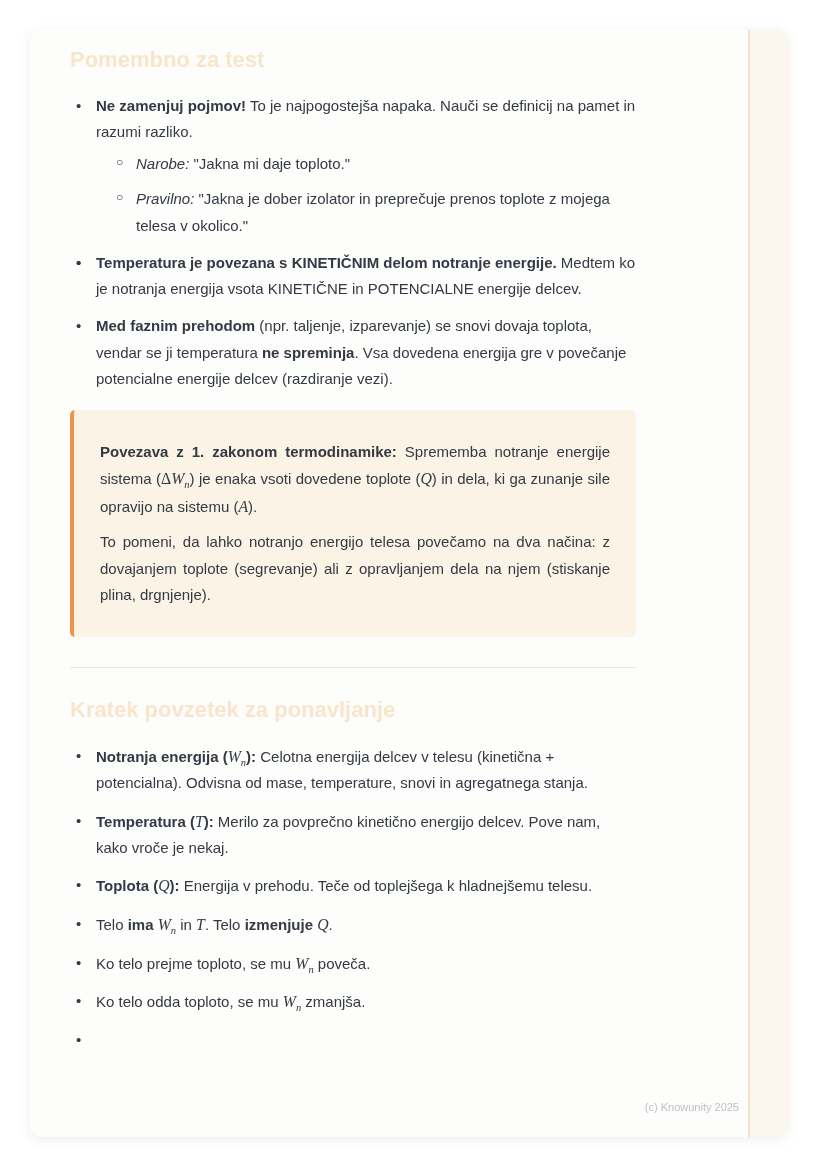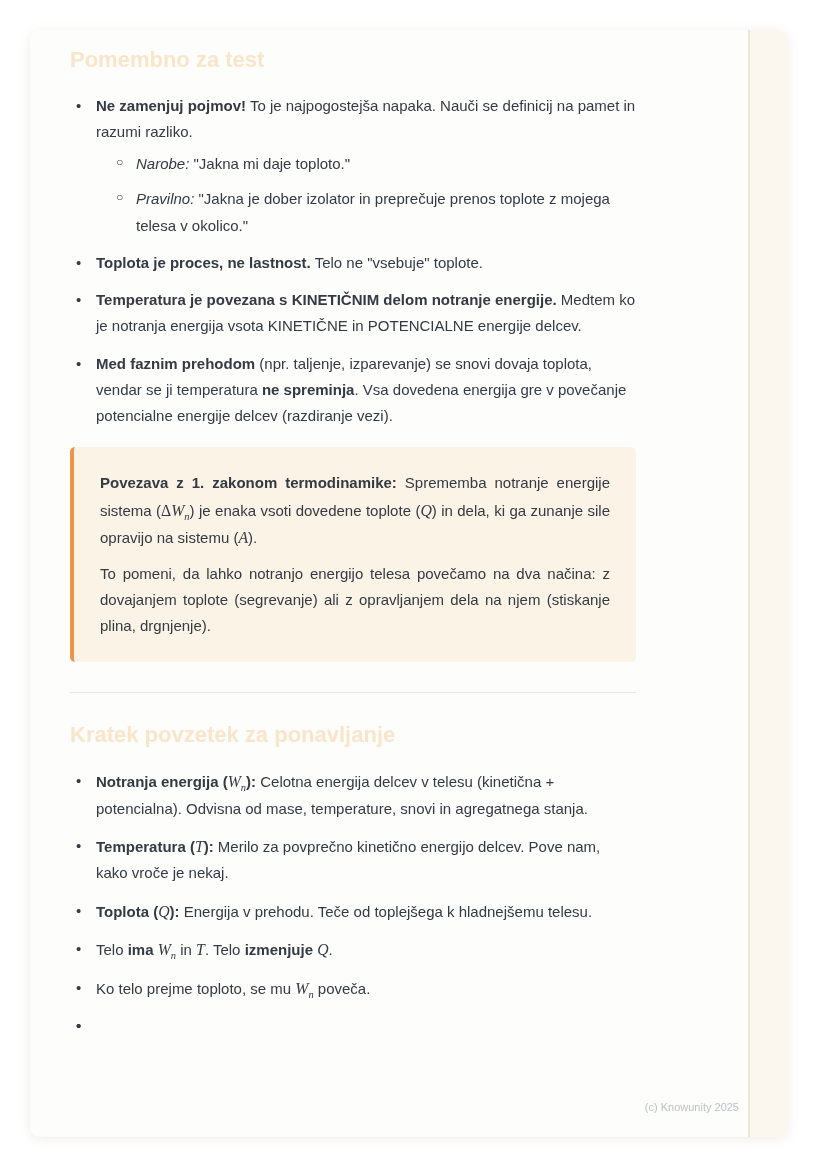--- a/index.html
+++ b/index.html
@@ -73,21 +73,21 @@
     position: relative;
     padding-left: 26px;
     margin-bottom: 9px;
   }
   ul.sub-bullets .marker { font-size: 12px; top: 1px; }
   .callout {
     margin: 18px 0 0 0;
     background: var(--callout-bg, #fbf3e5);
     border-left: 4px solid var(--callout-border, #ef9447);
     border-radius: 5px;
-    padding: 23px 26px;
+    padding: 29px 26px;
     text-align: justify;
   }
   .callout p { margin: 0; }
   .callout p + p { margin-top: 9px; }
   .callout .formula {
     text-align: center;
     margin: 26px 0;
     font-size: 16.5px;
   }
   .divider {
@@ -128,34 +128,34 @@
 
 <div class="page-card">
   <div class="edge-strip"></div>
   <div class="content" id="doc-sections">
       <h2 class="fade-heading">Pomembno za test</h2>
       <ul class="bullets">
         <li><span class="marker">•</span><span><span class="seg-b">Ne zamenjuj pojmov!</span><span class="seg-n"> To je najpogostejša napaka. Nauči se definicij na pamet in razumi razliko.</span></span><ul class="sub-bullets">
             <li><span class="marker">○</span><span><span class="seg-i">Narobe:</span><span class="seg-n"> "Jakna mi daje toploto."</span></span></li>
             <li><span class="marker">○</span><span><span class="seg-i">Pravilno:</span><span class="seg-n"> "Jakna je dober izolator in preprečuje prenos toplote z mojega telesa v okolico."</span></span></li>
           </ul></li>
-        <li><span class="marker">•</span><span><span class="seg-b">Toplota je proces, ne lastnost.</span><span class="seg-n"> Telo ne "vsebuje" toplote.</span></span></li>
+        <li><span class="marker">•</span></li>
         <li><span class="marker">•</span><span><span class="seg-b">Temperatura je povezana s KINETIČNIM delom notranje energije.</span><span class="seg-n"> Medtem ko je notranja energija vsota KINETIČNE in POTENCIALNE energije delcev.</span></span></li>
         <li><span class="marker">•</span><span><span class="seg-b">Med faznim prehodom</span><span class="seg-n"> (npr. taljenje, izparevanje) se snovi dovaja toplota, vendar se ji temperatura </span><span class="seg-b">ne spreminja</span><span class="seg-n">. Vsa dovedena energija gre v povečanje potencialne energije delcev (razdiranje vezi).</span></span></li>
       </ul>
       <div class="callout">
         <p><span class="seg-b">Povezava z 1. zakonom termodinamike:</span><span class="seg-n"> Sprememba notranje energije sistema (</span><span class="seg-mr">Δ</span><span class="seg-m">W</span><sub class="seg-ms">n</sub><span class="seg-n">) je enaka vsoti dovedene toplote (</span><span class="seg-m">Q</span><span class="seg-n">) in dela, ki ga zunanje sile opravijo na sistemu (</span><span class="seg-m">A</span><span class="seg-n">).</span></p>
         <p><span class="seg-n">To pomeni, da lahko notranjo energijo telesa povečamo na dva načina: z dovajanjem toplote (segrevanje) ali z opravljanjem dela na njem (stiskanje plina, drgnjenje).</span></p>
       </div>
       <div class="divider"></div>
       <h2 class="fade-heading">Kratek povzetek za ponavljanje</h2>
       <ul class="bullets">
         <li><span class="marker">•</span><span><span class="seg-b">Notranja energija (</span><span class="seg-m">W</span><sub class="seg-ms">n</sub><span class="seg-b">):</span><span class="seg-n"> Celotna energija delcev v telesu (kinetična + potencialna). Odvisna od mase, temperature, snovi in agregatnega stanja.</span></span></li>
         <li><span class="marker">•</span><span><span class="seg-b">Temperatura (</span><span class="seg-m">T</span><span class="seg-b">):</span><span class="seg-n"> Merilo za povprečno kinetično energijo delcev. Pove nam, kako vroče je nekaj.</span></span></li>
         <li><span class="marker">•</span><span><span class="seg-b">Toplota (</span><span class="seg-m">Q</span><span class="seg-b">):</span><span class="seg-n"> Energija v prehodu. Teče od toplejšega k hladnejšemu telesu.</span></span></li>
         <li><span class="marker">•</span><span><span class="seg-n">Telo </span><span class="seg-b">ima</span><span class="seg-n"> </span><span class="seg-m">W</span><sub class="seg-ms">n</sub><span class="seg-n"> in </span><span class="seg-m">T</span><span class="seg-n">. Telo </span><span class="seg-b">izmenjuje</span><span class="seg-n"> </span><span class="seg-m">Q</span><span class="seg-n">.</span></span></li>
         <li><span class="marker">•</span><span><span class="seg-n">Ko telo prejme toploto, se mu </span><span class="seg-m">W</span><sub class="seg-ms">n</sub><span class="seg-n"> poveča.</span></span></li>
-        <li><span class="marker">•</span></li>
+        <li><span class="marker">•</span><span><span class="seg-n">Ko telo odda toploto, se mu </span><span class="seg-m">W</span><sub class="seg-ms">n</sub><span class="seg-n"> zmanjša.</span></span></li>
         <li><span class="marker">•</span></li>
       </ul>
     </div>
   <div class="footer-note">(c) Knowunity 2025</div>
 </div>
 
 </body></html>

